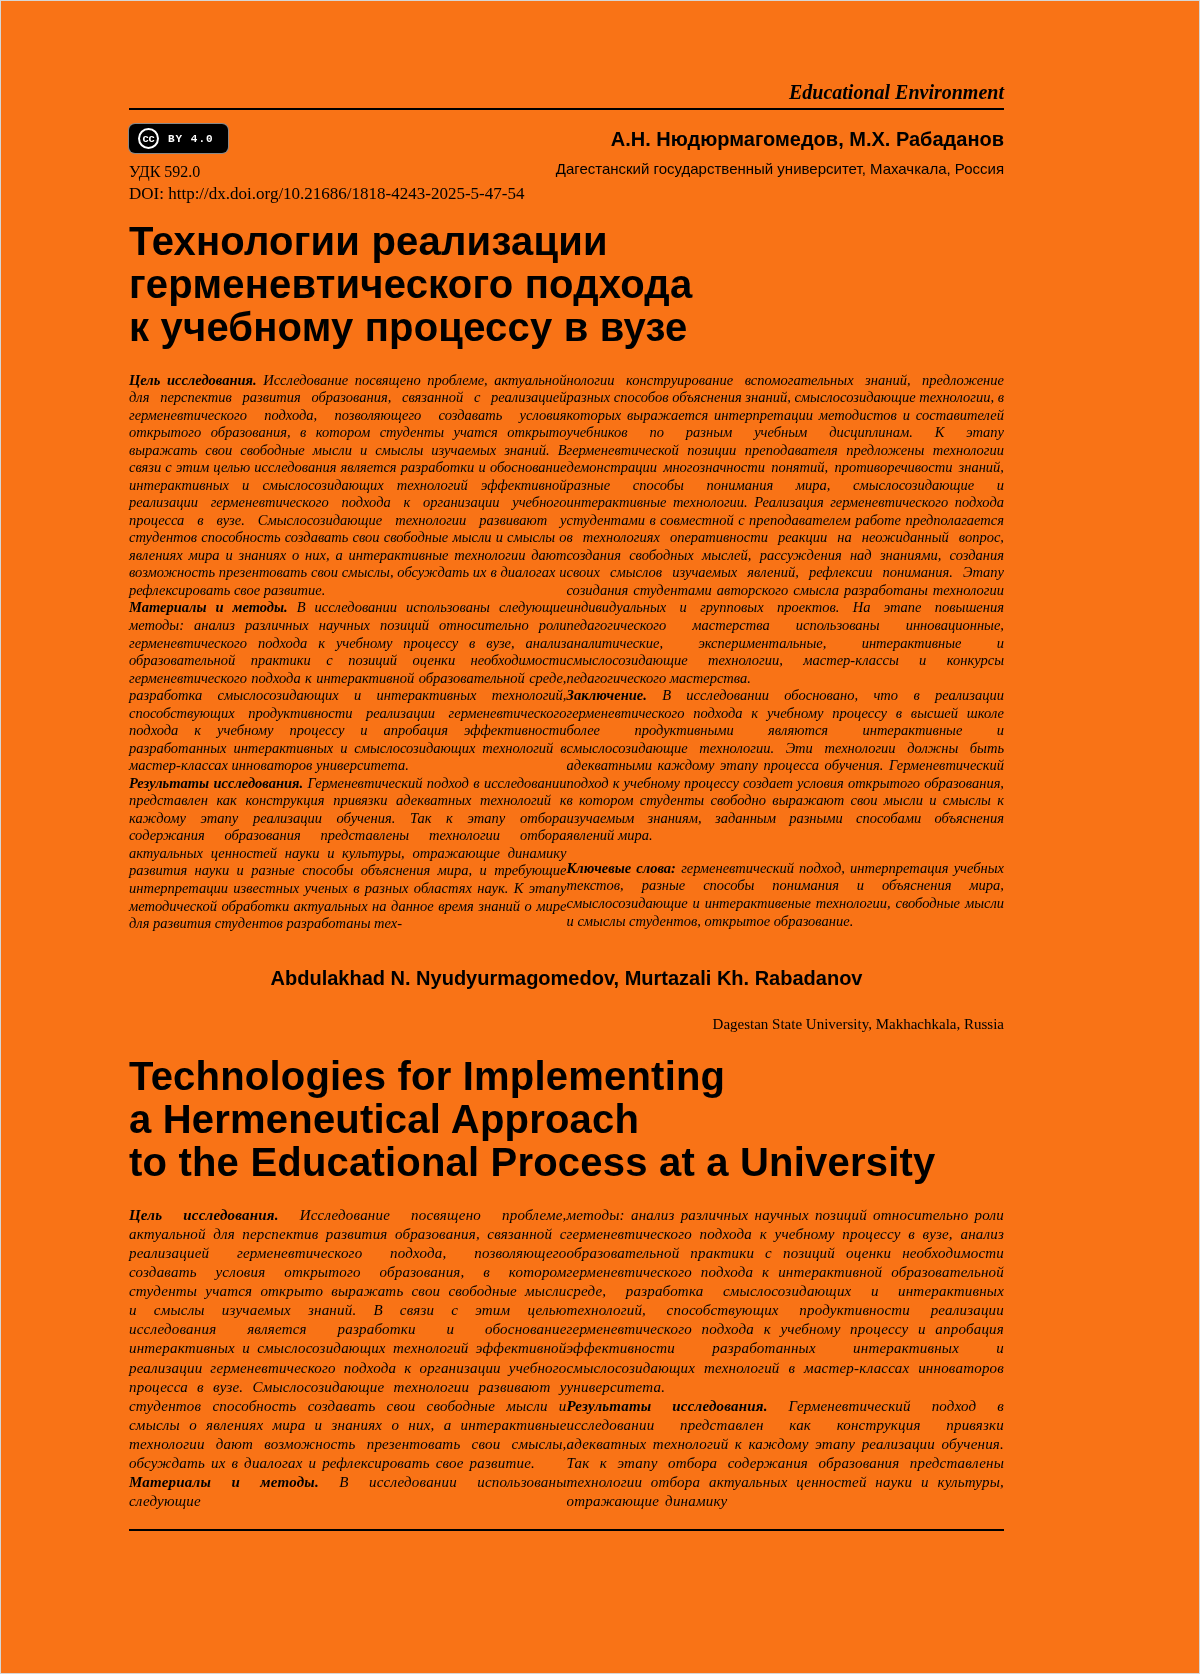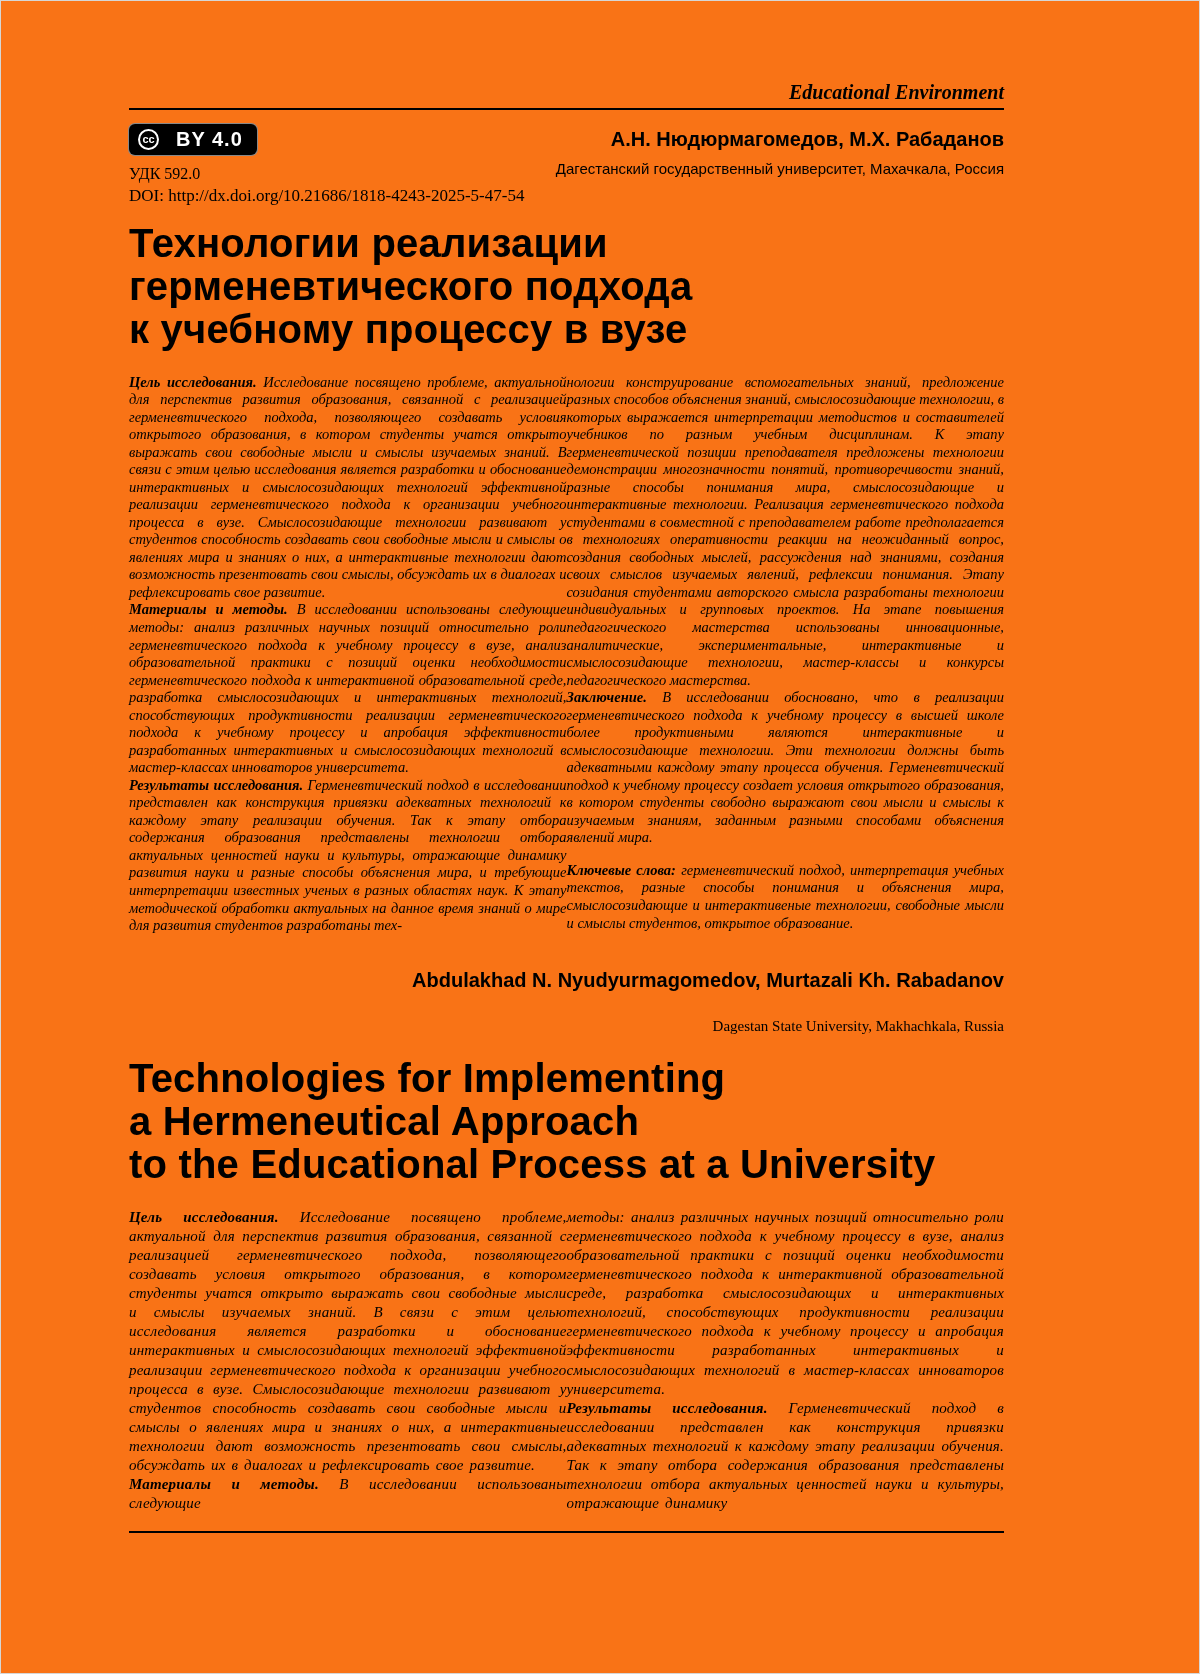--- a/index.html
+++ b/index.html
@@ -22,32 +22,32 @@
     font-family:"Liberation Serif", serif;
     font-style:italic; font-weight:bold;
     font-size:20px; line-height:1.1;
   }
   .head-rule { border-bottom:2px solid #000; margin-top:5px; }
 
   
   .meta-row { display:flex; justify-content:space-between; margin-top:14px; }
   .meta-left { width:420px; }
   .cc-badge {
-    display:inline-flex; align-items:center; gap:17px;
+    display:inline-flex; align-items:center; gap:9px;
     background:#000; color:#fff;
     border-radius:6px; padding:4px 14px 4px 9px;
     box-shadow:0 0 0 1px #888;
   }
   .cc-circle {
     width:21px; height:21px; border:2px solid #fff; border-radius:50%;
     display:inline-flex; align-items:center; justify-content:center;
     font-family:"Liberation Sans", sans-serif; font-weight:bold; font-size:11px;
     line-height:1;
   }
-  .cc-label { font-family:Liberation Sans, sans-serif; font-weight:bold; font-size:20px; letter-spacing:1px; }
+  .cc-label { font-family:Liberation Mono, monospace; font-weight:bold; font-size:11px; letter-spacing:1px; }
   .udk { margin-top:10px; font-size:16px; }
   .doi { margin-top:3px; font-size:17px; }
 
   .meta-right { text-align:right; padding-top:4px; }
   .authors-ru {
     font-family:"Liberation Sans", sans-serif;
     font-weight:bold; font-size:20px;
   }
   .affiliation-ru {
     font-family:"Liberation Sans", sans-serif;
@@ -78,21 +78,21 @@
 
   .abstract-2 p {
     font-size:15px; line-height:1.27;
     word-spacing:2px; letter-spacing:0.2px;
   }
 
   
   .authors-en-block { margin-top:34px; text-align:right; }
   .authors-en {
     font-family:"Liberation Sans", sans-serif;
-    font-weight:bold; font-size:20px;
+    font-weight:bold; font-size:20px;text-align:center;
   }
   .affiliation-en {
     font-family:Liberation Serif, serif;
     font-size:15px; margin-top:26px;
   }
 
   
   .page-footer { margin-top:18px; }
   .footer-rule { border-bottom:2px solid #000; }
   .footer-row { display:flex; justify-content:space-between; margin-top:5px; align-items:baseline; }

